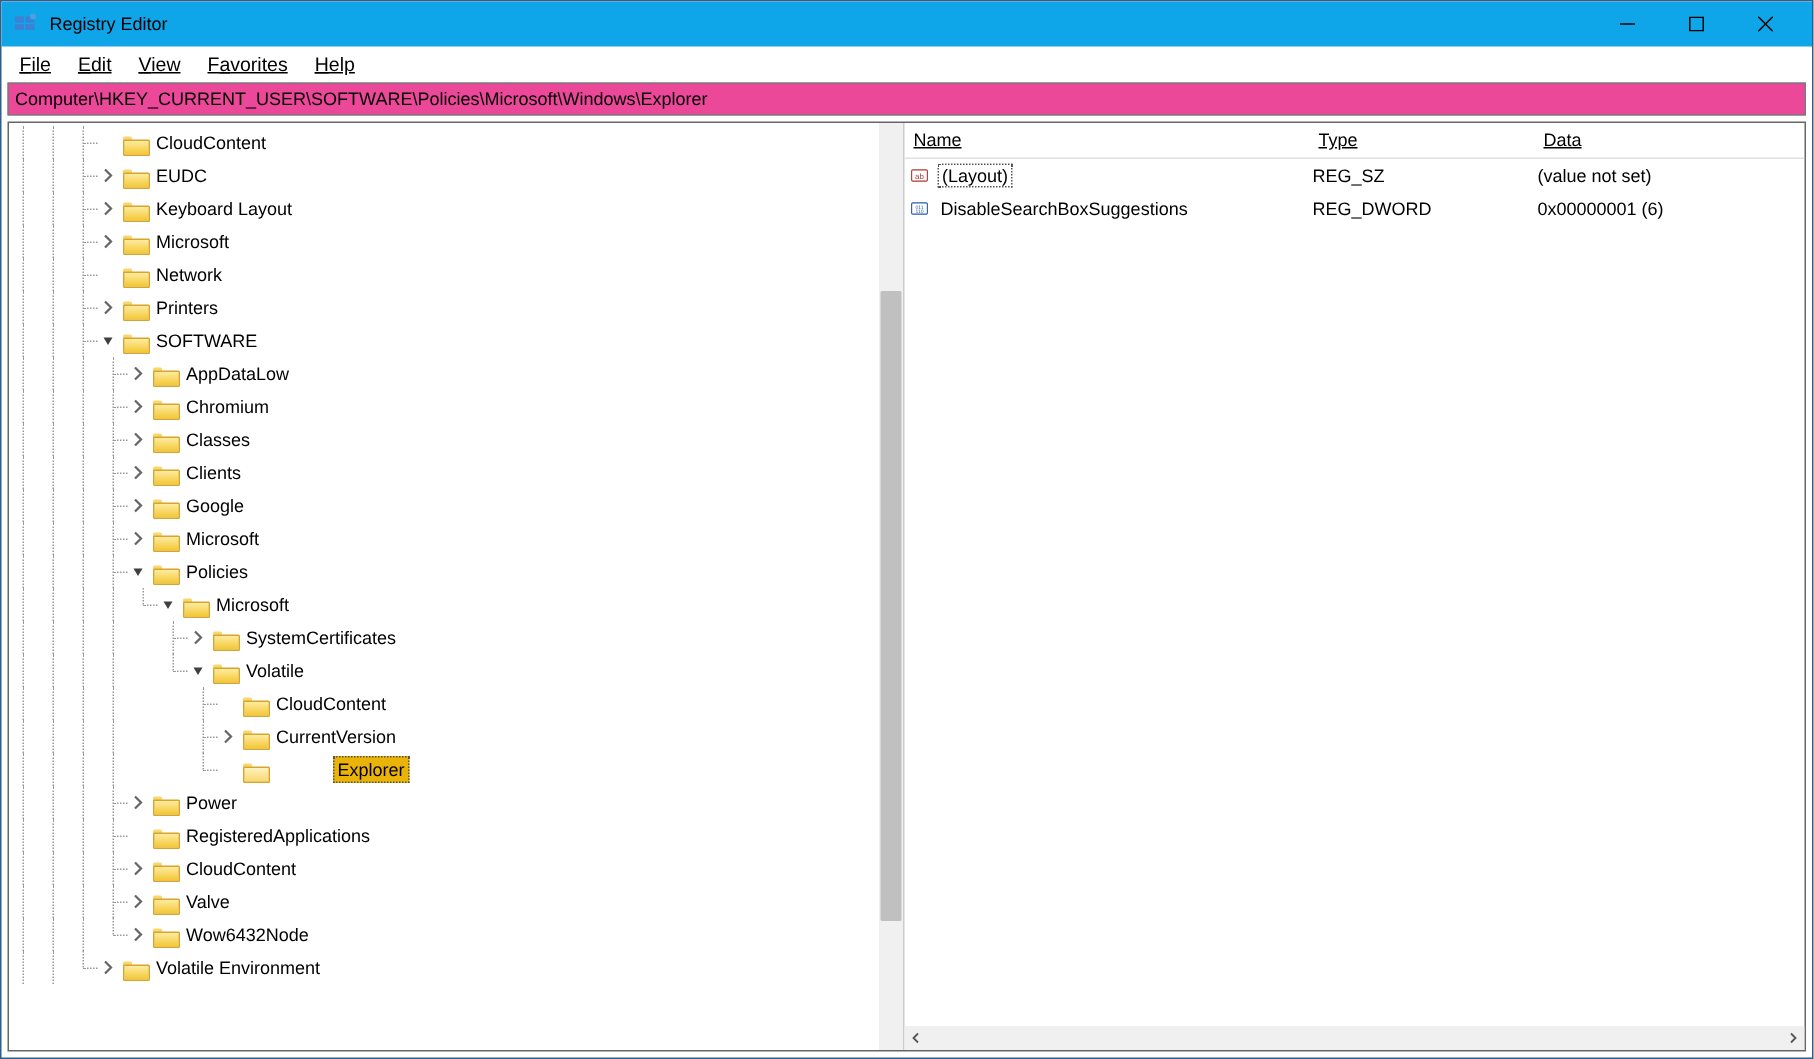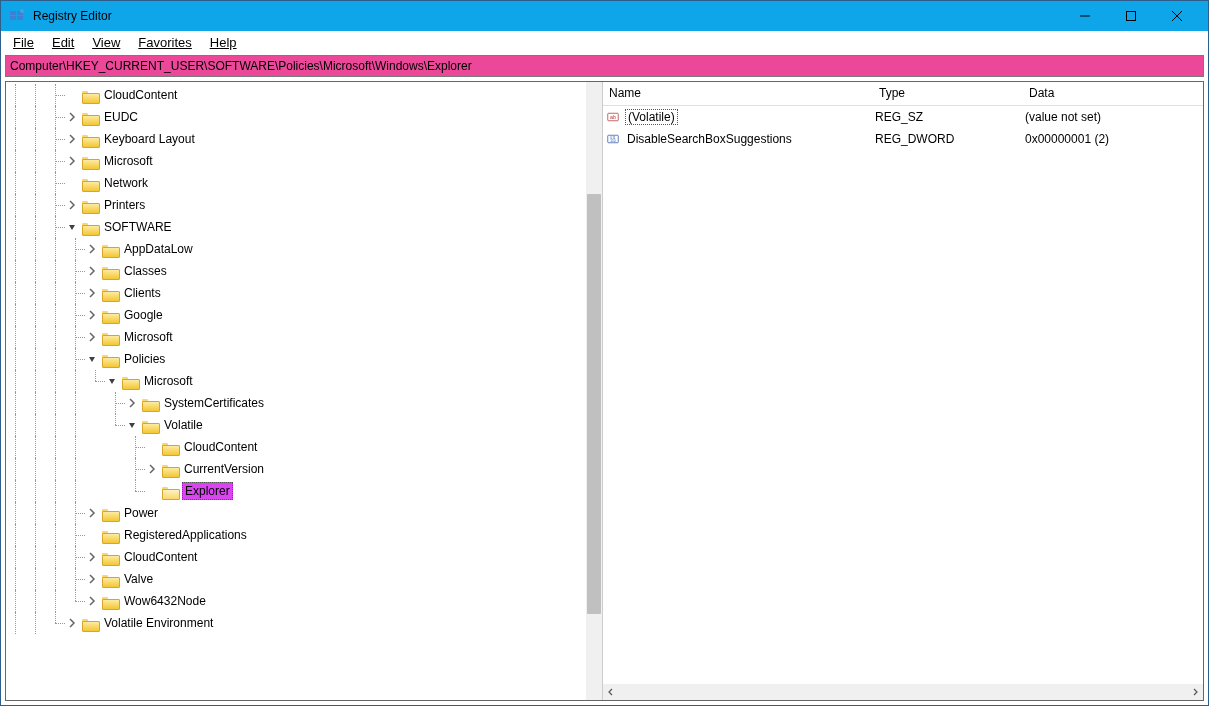--- a/index.html
+++ b/index.html
@@ -24,23 +24,23 @@
 .indent .vline { position: absolute; left: 9px; top: 0; bottom: 0; border-left: 1px dotted #999; }
 .indent .hline { position: absolute; left: 9px; top: 11px; width: 10px; border-top: 1px dotted #999; }
 .indent .vtop { position: absolute; left: 9px; top: 0; height: 11px; border-left: 1px dotted #999; }
 .expander { width: 16px; height: 16px; display: inline-flex; align-items: center; justify-content: center; color: #555; flex-shrink: 0; margin-left: -2px; }
 .expander.spacer { visibility: hidden; }
 .fld { width: 16px; height: 13px; margin: 0 4px 0 2px; flex-shrink: 0; display: inline-block; position: relative; }
 .fld::before { content: ""; position: absolute; left: 0; top: 2px; width: 6px; height: 3px; background: #f9d76e; border-radius: 1px 1px 0 0; }
 .fld::after { content: ""; position: absolute; left: 0; top: 4px; width: 16px; height: 9px; background: linear-gradient(#fdeb9f, #f3c633); border-radius: 1px; border: 0.5px solid #d7a52b; }
 .fld.sel::after { background: linear-gradient(#fff2c0, #f9d76e); }
 .label { font-size: 12px; padding: 1px 2px; }
-.label.selected { background: #d946ef; border: 1px dotted #555; }
+.label.selected { background: #eab308; border: 1px dotted #555; margin-left: 40px; }
 .listpane { flex: 1; display: flex; flex-direction: column; position: relative; }
-.lhdr { display: flex; height: 24px; border-bottom: 1px solid #e0e0e0; }
+.lhdr { display: flex; height: 24px; border-bottom: 1px solid #e0e0e0; text-decoration: underline; }
 .lhdr div { padding: 4px 6px; font-size: 12px; border-right: 0px solid #e8e8e8; }
 .lrow { display: flex; height: 22px; align-items: center; padding-left: 2px; }
 .lrow .cname { display: flex; align-items: center; }
 .lrow .cname span { padding: 0 2px; }
 .regicon { width: 16px; height: 16px; margin-right: 4px; display: inline-flex; align-items: center; justify-content: center; }
 .defselbox { border: 1px dotted #555; padding: 0 2px; }
 .list-hscroll { position: absolute; bottom: 0; left: 0; right: 0; height: 16px; background: #f0f0f0; display: flex; align-items: center; }
 .list-hscroll .arrow { width: 16px; height: 16px; display: flex; align-items: center; justify-content: center; color: #555; }
 .col-name { width: 270px; }
 .col-type { width: 150px; }
@@ -255,20 +255,42 @@
           <span class="indent">
             <span class="vline"></span>
             <span class="hline"></span>
           </span>
           <span class="expander">
             <svg width="10" height="10" viewBox="0 0 10 10">
               <path d="M3 1 L7 5 L3 9" fill="none" stroke="#666" stroke-width="1.5"></path>
             </svg>
           </span>
           <span class="fld"></span>
+          <span class="label">Chromium</span>
+        </div>
+        <div class="row">
+          <span class="indent">
+            <span class="vline"></span>
+          </span>
+          <span class="indent">
+            <span class="vline"></span>
+          </span>
+          <span class="indent">
+            <span class="vline"></span>
+          </span>
+          <span class="indent">
+            <span class="vline"></span>
+            <span class="hline"></span>
+          </span>
+          <span class="expander">
+            <svg width="10" height="10" viewBox="0 0 10 10">
+              <path d="M3 1 L7 5 L3 9" fill="none" stroke="#666" stroke-width="1.5"></path>
+            </svg>
+          </span>
+          <span class="fld"></span>
           <span class="label">Classes</span>
         </div>
         <div class="row">
           <span class="indent">
             <span class="vline"></span>
           </span>
           <span class="indent">
             <span class="vline"></span>
           </span>
           <span class="indent">
@@ -640,38 +662,38 @@
     </div>
     <div id="listrows">
         <div class="lrow">
           <div class="cname col-name">
             <span class="regicon">
               <svg width="16" height="16" viewBox="0 0 16 16">
                 <rect x="1" y="3" width="14" height="10" rx="1" fill="#fff" stroke="#b03535"></rect>
                 <text x="8" y="11" font-size="7" text-anchor="middle" fill="#b03535" font-family="Arial">ab</text>
               </svg>
             </span>
-            <span class="defselbox">(Volatile)</span>
+            <span class="defselbox">(Layout)</span>
           </div>
           <div class="col-type">REG_SZ</div>
           <div class="col-data">(value not set)</div>
         </div>
         <div class="lrow">
           <div class="cname col-name">
             <span class="regicon">
               <svg width="16" height="16" viewBox="0 0 16 16">
                 <rect x="1" y="3" width="14" height="10" rx="1" fill="#fff" stroke="#2a5aa8"></rect>
                 <text x="8" y="8" font-size="4.5" text-anchor="middle" fill="#2a5aa8" font-family="Arial">011</text>
                 <text x="8" y="12" font-size="4.5" text-anchor="middle" fill="#2a5aa8" font-family="Arial">110</text>
               </svg>
             </span>
             <span>DisableSearchBoxSuggestions</span>
           </div>
           <div class="col-type">REG_DWORD</div>
-          <div class="col-data">0x00000001 (2)</div>
+          <div class="col-data">0x00000001 (6)</div>
         </div>
       </div>
     <div class="list-hscroll">
       <div class="arrow">
           <svg width="8" height="8" viewBox="0 0 8 8">
             <path d="M5 1 L2 4 L5 7" fill="none" stroke="#555" stroke-width="1.2"></path>
           </svg>
         </div>
       <div style="flex:1"></div>
       <div class="arrow">

